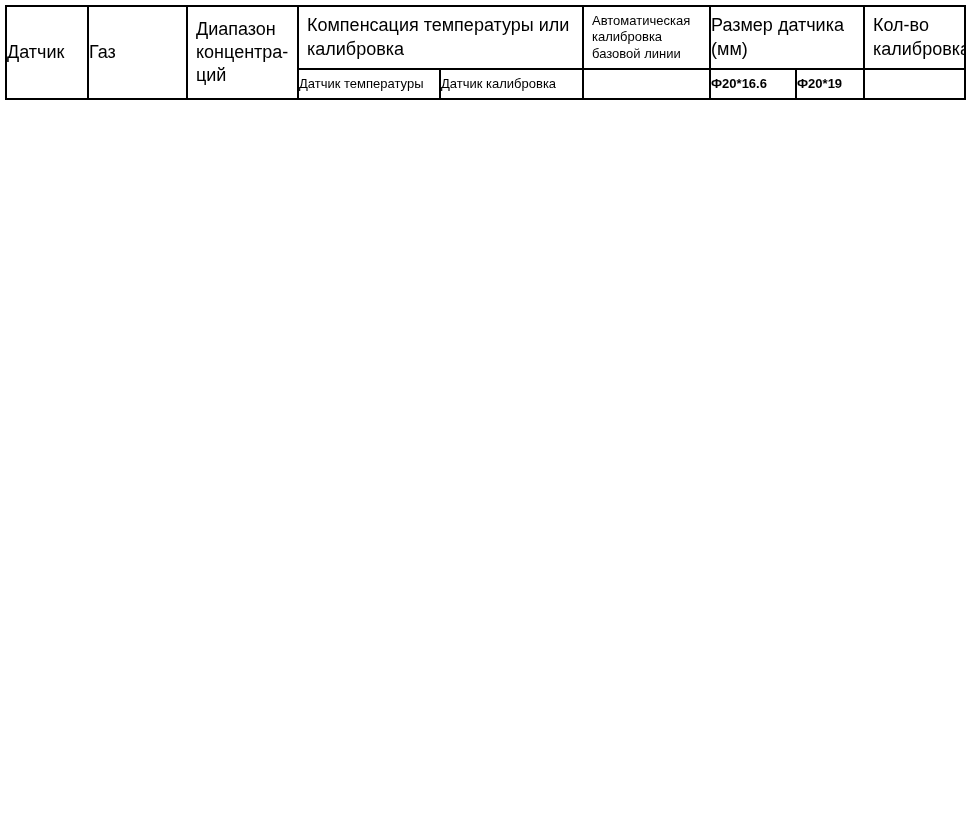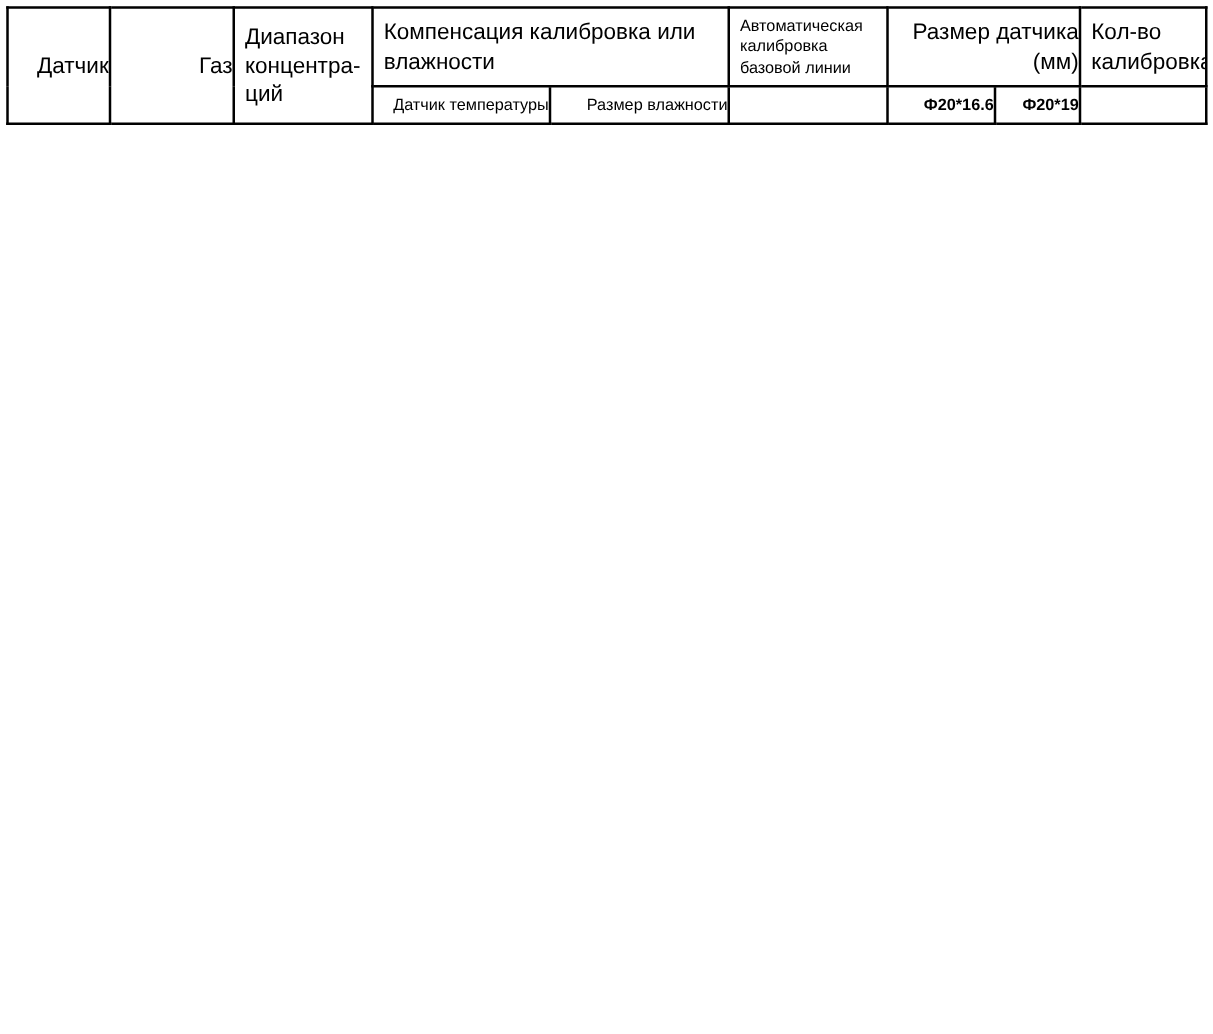--- a/index.html
+++ b/index.html
@@ -25,21 +25,21 @@
     padding: 0;
     vertical-align: middle;
     white-space: pre-line;
     overflow: hidden;
   }
   thead th { font-weight: normal; line-height: 1.28; }
   .fs-lg { font-size: 18px; }
   .fs-sm { font-size: 13px; }
   .bold  { font-weight: bold; }
   .left   { text-align: left; padding-left: 8px; padding-right: 4px; }
-  .center { text-align: right; }
+  .center { text-align: left; }
   tr.hdr-top { height: 63px; }
   tr.hdr-sub { height: 30px; margin-top: 41px; }
 </style>
 </head>
 <body>
 
 <div class="page">
   <table>
     <colgroup>
       <col style="width:82px">
@@ -52,28 +52,28 @@
       <col style="width:68px">
       <col style="width:101px">
     </colgroup>
     <thead>
       <tr class="hdr-top">
         <th rowspan="2" class="fs-lg center">Датчик</th>
         <th rowspan="2" class="fs-lg center">Газ</th>
         <th rowspan="2" class="fs-lg left">Диапазон
 концентра-
 ций</th>
-        <th colspan="2" class="fs-lg left">Компенсация калибровка или влажности</th>
+        <th colspan="2" class="fs-lg left">Компенсация температуры или калибровка</th>
         <th class="fs-sm left">Автоматическая калибровка базовой линии</th>
         <th colspan="2" class="fs-lg center">Размер датчика (мм)</th>
         <th class="fs-lg left">Кол-во калибровка</th>
       </tr>
       <tr class="hdr-sub">
         <th class="fs-sm center">Датчик температуры</th>
-        <th class="fs-sm center">Размер влажности</th>
+        <th class="fs-sm center">Датчик калибровка</th>
         <th></th>
         <th class="fs-sm center bold">Ф20*16.6</th>
         <th class="fs-sm center bold">Ф20*19</th>
         <th></th>
       </tr>
     </thead>
     <tbody></tbody>
   </table>
 </div>
 

